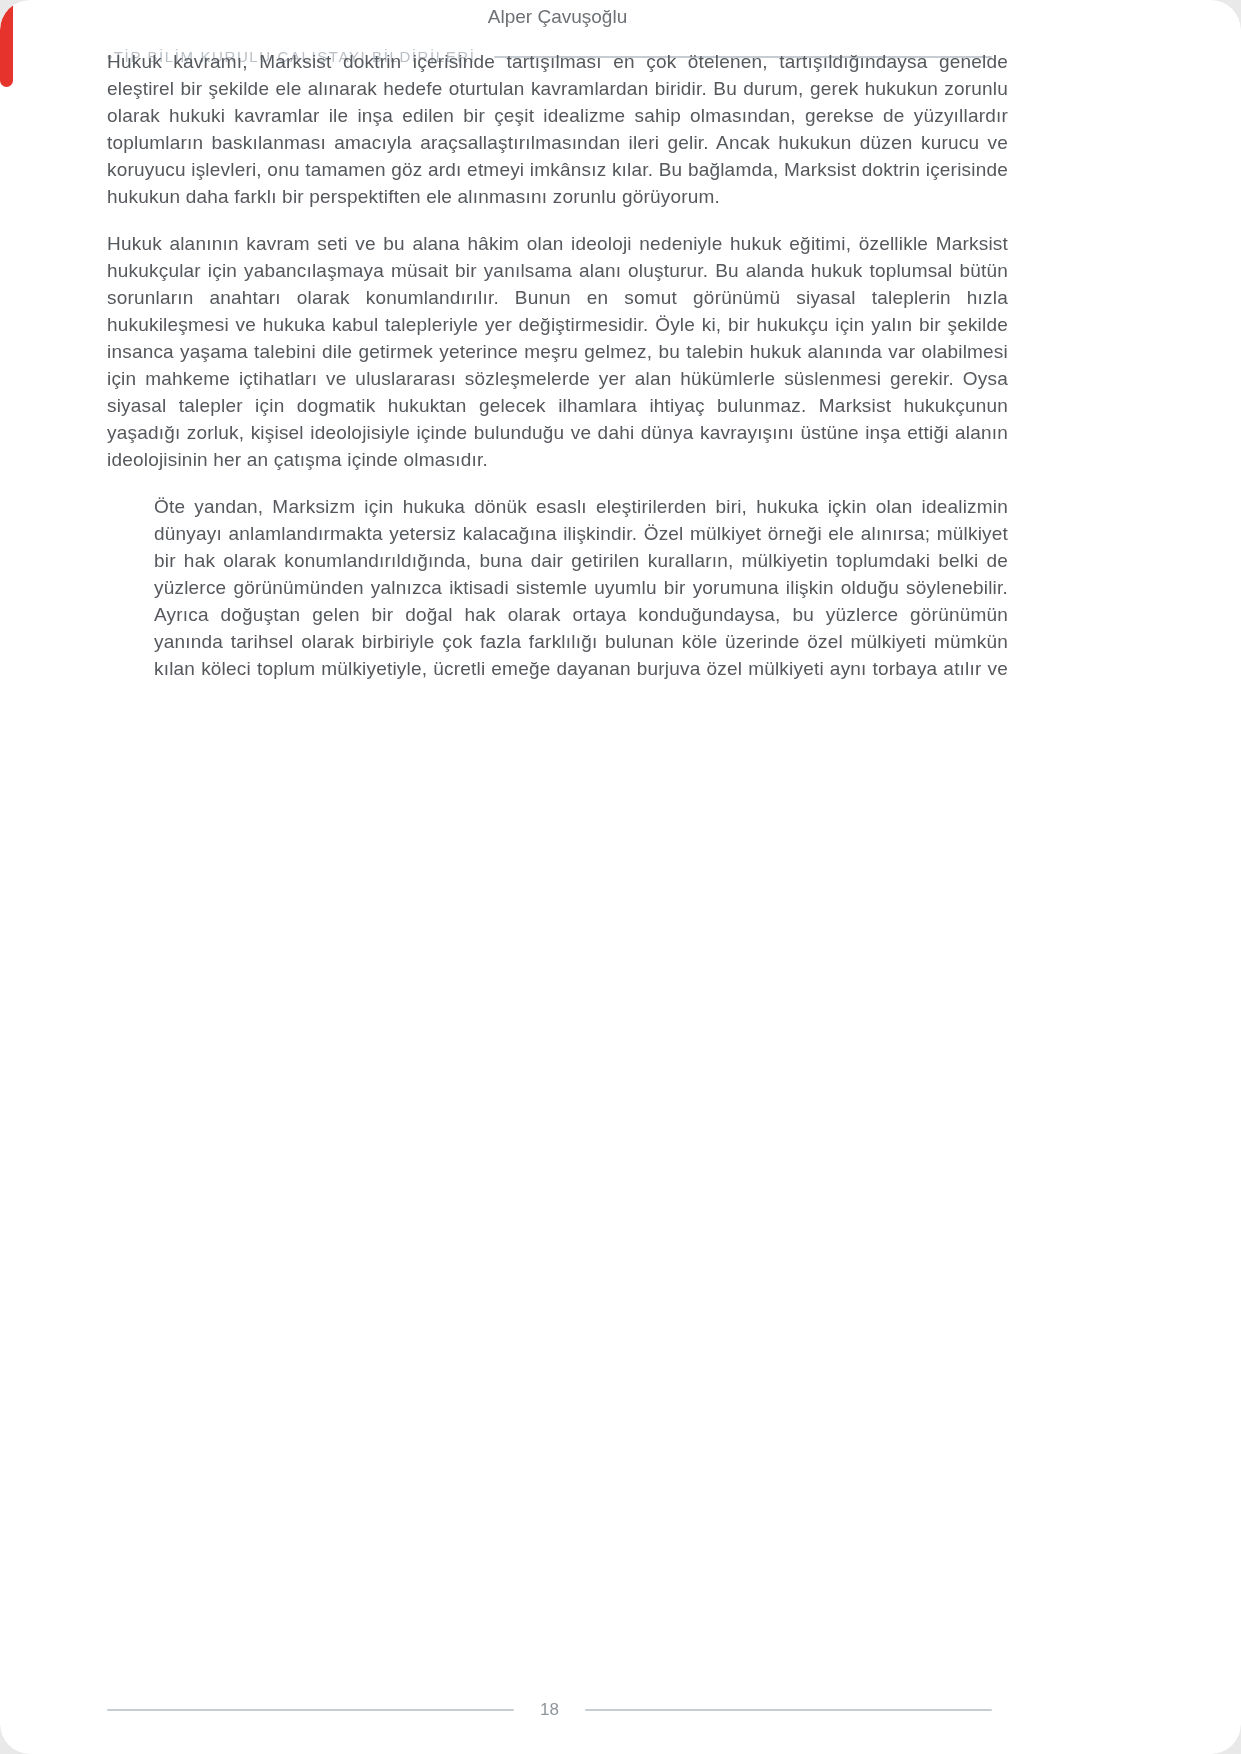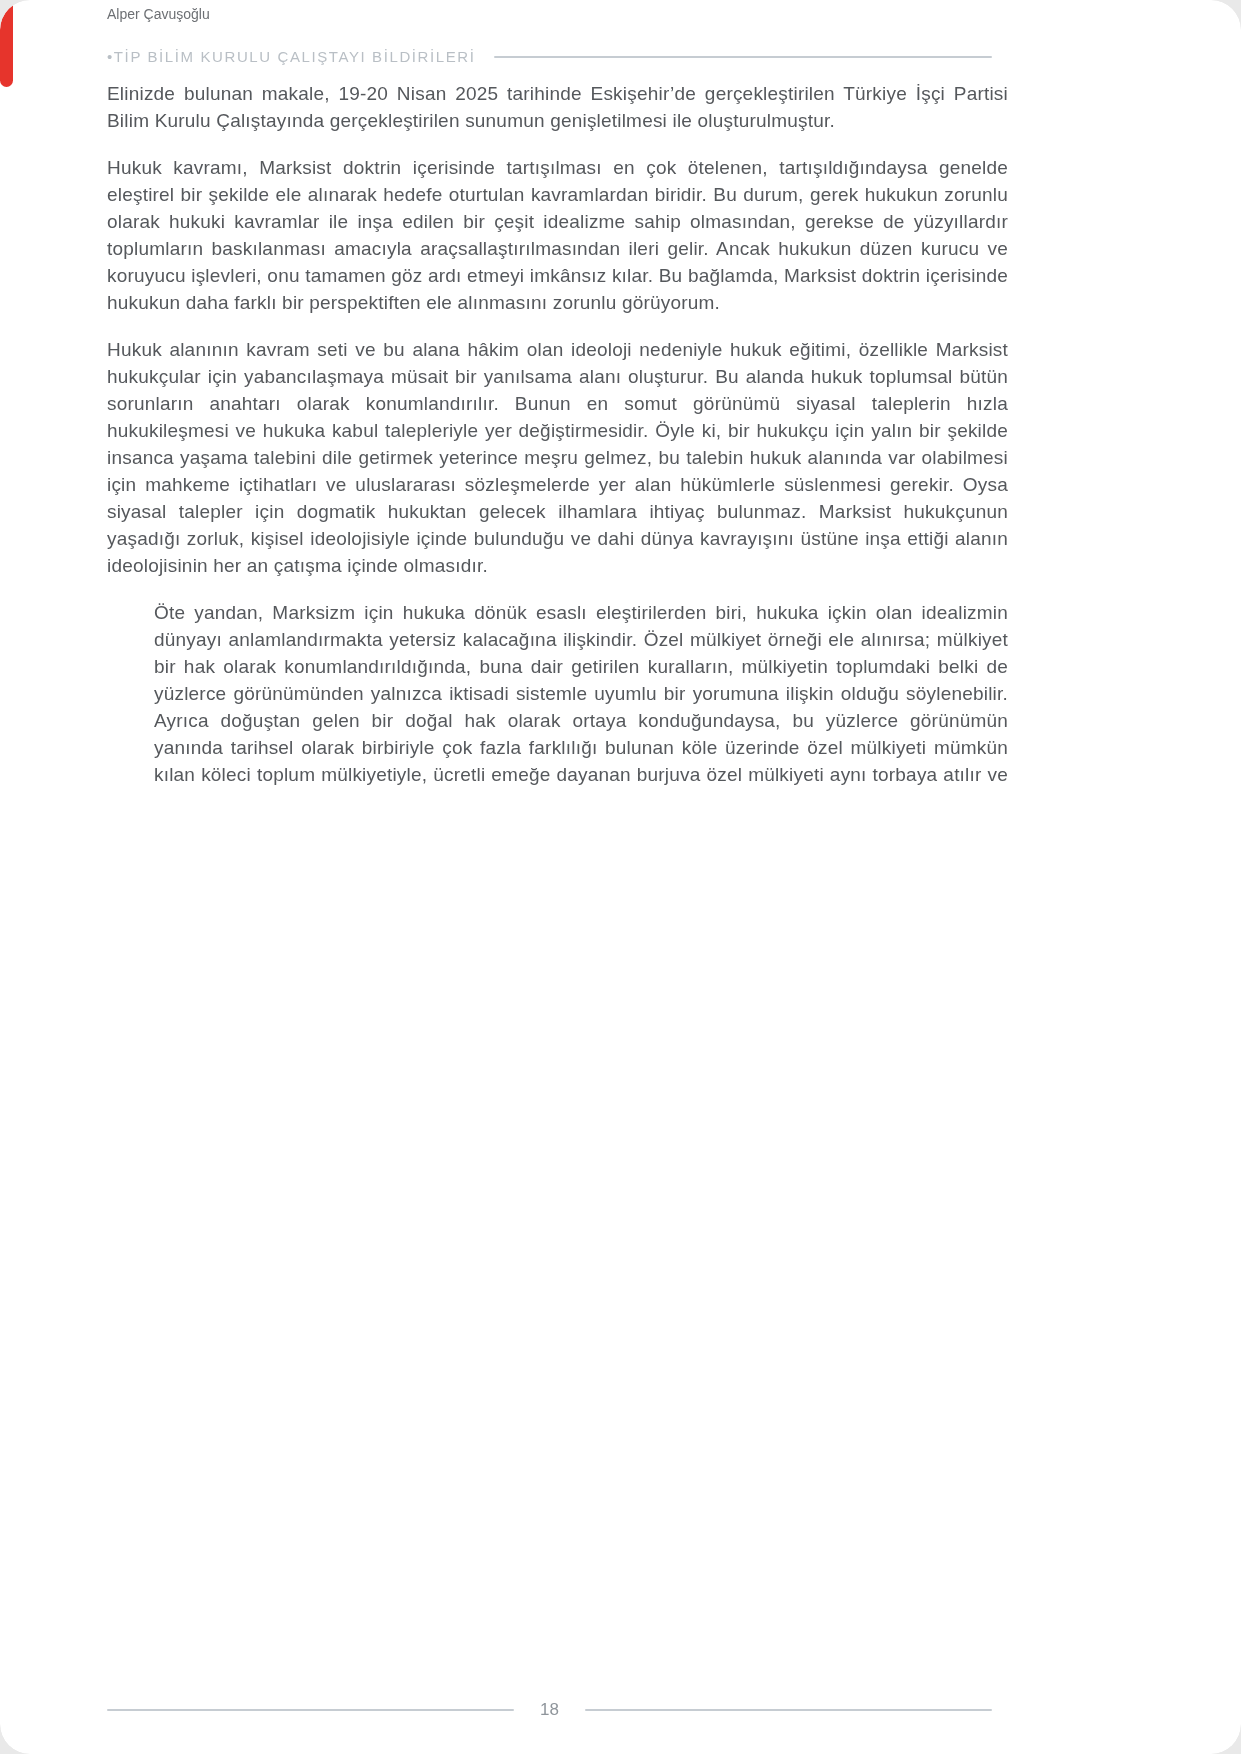--- a/index.html
+++ b/index.html
@@ -59,22 +59,22 @@
   .title{
     margin:604px 0 0 0;
     text-align:center;
     font-size:29px;
     font-weight:700;
     letter-spacing:0.3px;
     color:var(--accent);
   }
   .author{
     margin-top:6px;
-    text-align:left;
-    font-size:14px;
+    text-align:center;
+    font-size:19px;
     color:var(--author);
   }
   .para{
     margin:20px 0 0 0;
     font-size:19px;
     line-height:27px;
     letter-spacing:0.2px;
     text-align:justify;
     color:var(--body-text);
   }
@@ -111,21 +111,20 @@
   <div class="accent-bar"></div>
 
   <div class="header-row">
     <span class="header-text">•TİP BİLİM KURULU ÇALIŞTAYI BİLDİRİLERİ</span>
     <span class="header-rule"></span>
   </div>
 
   <div class="content">
     <div class="author">Alper Çavuşoğlu</div>
 
-    <p class="para first">Elinizde bulunan makale, 19-20 Nisan 2025 tarihinde Eskişehir’de gerçekleştirilen Türkiye İşçi Partisi Bilim Kurulu Çalıştayında gerçekleştirilen sunumun genişletilmesi ile oluşturulmuştur.</p>
     <p class="para">Hukuk kavramı, Marksist doktrin içerisinde tartışılması en çok ötelenen, tartışıldığındaysa genelde eleştirel bir şekilde ele alınarak hedefe oturtulan kavramlardan biridir. Bu durum, gerek hukukun zorunlu olarak hukuki kavramlar ile inşa edilen bir çeşit idealizme sahip olmasından, gerekse de yüzyıllardır toplumların baskılanması amacıyla araçsallaştırılmasından ileri gelir. Ancak hukukun düzen kurucu ve koruyucu işlevleri, onu tamamen göz ardı etmeyi imkânsız kılar. Bu bağlamda, Marksist doktrin içerisinde hukukun daha farklı bir perspektiften ele alınmasını zorunlu görüyorum.</p>
     <p class="para">Hukuk alanının kavram seti ve bu alana hâkim olan ideoloji nedeniyle hukuk eğitimi, özellikle Marksist hukukçular için yabancılaşmaya müsait bir yanılsama alanı oluşturur. Bu alanda hukuk toplumsal bütün sorunların anahtarı olarak konumlandırılır. Bunun en somut görünümü siyasal taleplerin hızla hukukileşmesi ve hukuka kabul talepleriyle yer değiştirmesidir. Öyle ki, bir hukukçu için yalın bir şekilde insanca yaşama talebini dile getirmek yeterince meşru gelmez, bu talebin hukuk alanında var olabilmesi için mahkeme içtihatları ve uluslararası sözleşmelerde yer alan hükümlerle süslenmesi gerekir. Oysa siyasal talepler için dogmatik hukuktan gelecek ilhamlara ihtiyaç bulunmaz. Marksist hukukçunun yaşadığı zorluk, kişisel ideolojisiyle içinde bulunduğu ve dahi dünya kavrayışını üstüne inşa ettiği alanın ideolojisinin her an çatışma içinde olmasıdır.</p>
     <p class="para cut">Öte yandan, Marksizm için hukuka dönük esaslı eleştirilerden biri, hukuka içkin olan idealizmin dünyayı anlamlandırmakta yetersiz kalacağına ilişkindir. Özel mülkiyet örneği ele alınırsa; mülkiyet bir hak olarak konumlandırıldığında, buna dair getirilen kuralların, mülkiyetin toplumdaki belki de yüzlerce görünümünden yalnızca iktisadi sistemle uyumlu bir yorumuna ilişkin olduğu söylenebilir. Ayrıca doğuştan gelen bir doğal hak olarak ortaya konduğundaysa, bu yüzlerce görünümün yanında tarihsel olarak birbiriyle çok fazla farklılığı bulunan köle üzerinde özel mülkiyeti mümkün kılan köleci toplum mülkiyetiyle, ücretli emeğe dayanan burjuva özel mülkiyeti aynı torbaya atılır ve</p>
   </div>
 
   <div class="footer">
     <span class="footer-rule"></span>
     <span class="page-number">18</span>
     <span class="footer-rule"></span>
   </div>

